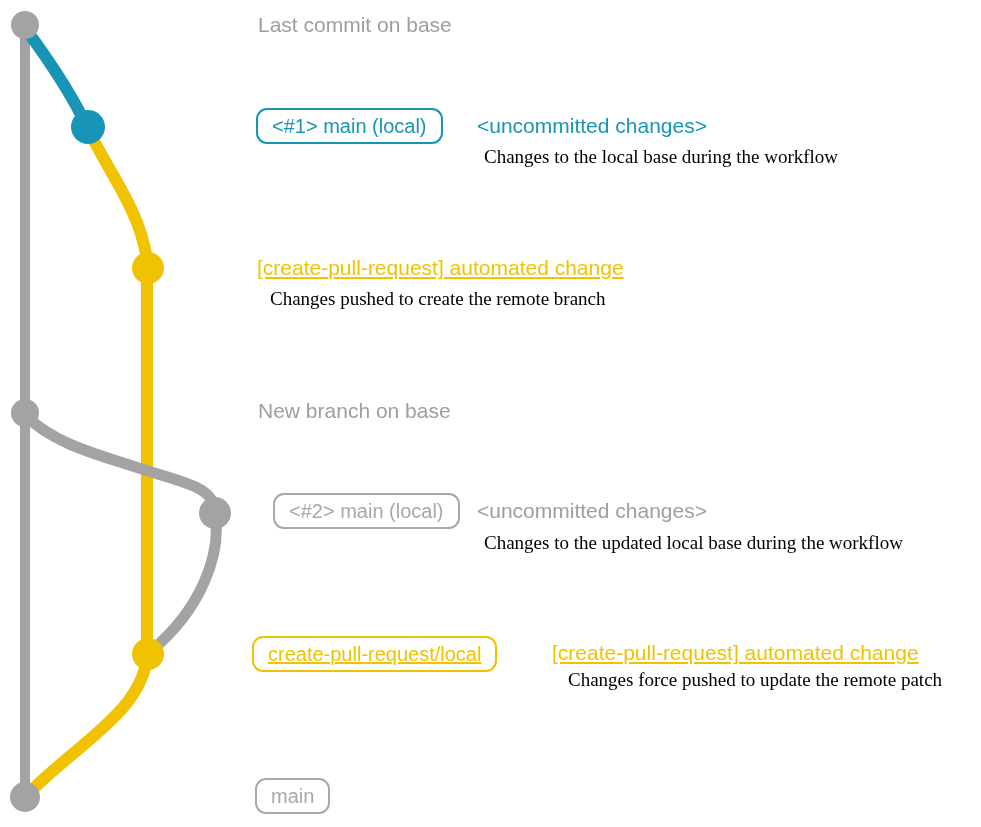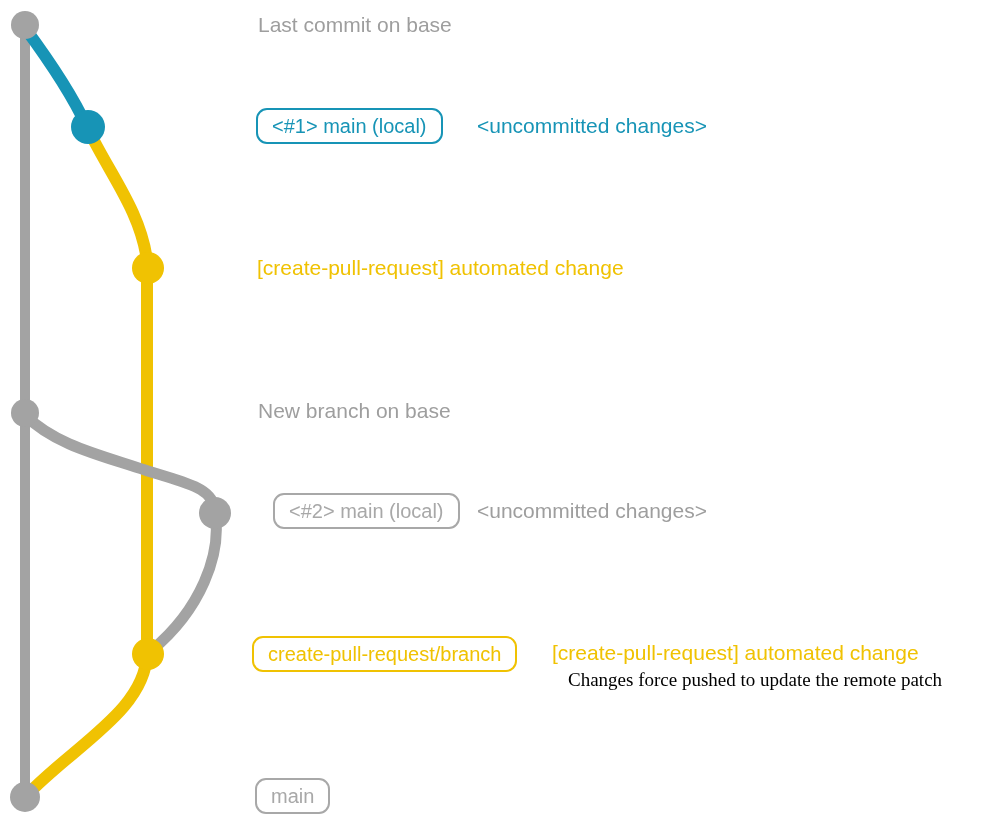--- a/index.html
+++ b/index.html
@@ -30,21 +30,21 @@
     white-space: nowrap;
   }
   .label.sub {
     font-family: "Liberation Serif", serif;
     font-size: 19px;
     line-height: 24px;
     color: #000000;
   }
   .gray  { color: var(--gray_text); }
   .blue  { color: var(--blue); }
-  .yellow{ color: var(--yellow); }
+  .yellow{ color: var(--yellow); text-decoration: underline; }
   .badge {
     position: absolute;
     display: inline-block;
     border: 2px solid currentColor;
     border-radius: 11px;
     padding: 4px 14px;
     font-size: 20px;
     line-height: 24px;
     white-space: nowrap;
     background: #ffffff;
@@ -68,27 +68,30 @@
       <circle cx="25" cy="413" r="14" fill="#a3a3a3"></circle>
       <circle cx="215" cy="513" r="16" fill="#a3a3a3"></circle>
       <circle cx="148" cy="654" r="16" fill="#f0c202"></circle>
       <circle cx="25" cy="797" r="15" fill="#a3a3a3"></circle>
     </svg>
 
   <div class="label gray" style="left:258px; top:12px">Last commit on base</div>
 
   <div class="badge blue" style="left:256px; top:108px">&lt;#1&gt; main (local)</div>
   <div class="label blue" style="left:477px; top:113px">&lt;uncommitted changes&gt;</div>
+  <div class="label sub" style="left:484px; top:145px">Changes to the local base during the workflow</div>
 
   <div class="label yellow" style="left:257px; top:255px">[create-pull-request] automated change</div>
+  <div class="label sub" style="left:270px; top:287px">Changes pushed to create the remote branch</div>
 
   <div class="label gray" style="left:258px; top:398px">New branch on base</div>
 
   <div class="badge graybox" style="left:273px; top:493px">&lt;#2&gt; main (local)</div>
   <div class="label gray" style="left:477px; top:498px">&lt;uncommitted changes&gt;</div>
+  <div class="label sub" style="left:484px; top:531px">Changes to the updated local base during the workflow</div>
 
-  <div class="badge yellow" style="left:252px; top:636px">create-pull-request/branch</div>
+  <div class="badge yellow" style="left:252px; top:636px">create-pull-request/local</div>
   <div class="label yellow" style="left:552px; top:640px">[create-pull-request] automated change</div>
   <div class="label sub" style="left:568px; top:668px">Changes force pushed to update the remote patch</div>
 
   <div class="badge graybox" style="left:255px; top:778px">main</div>
 
 </div>
 
 </body></html>

